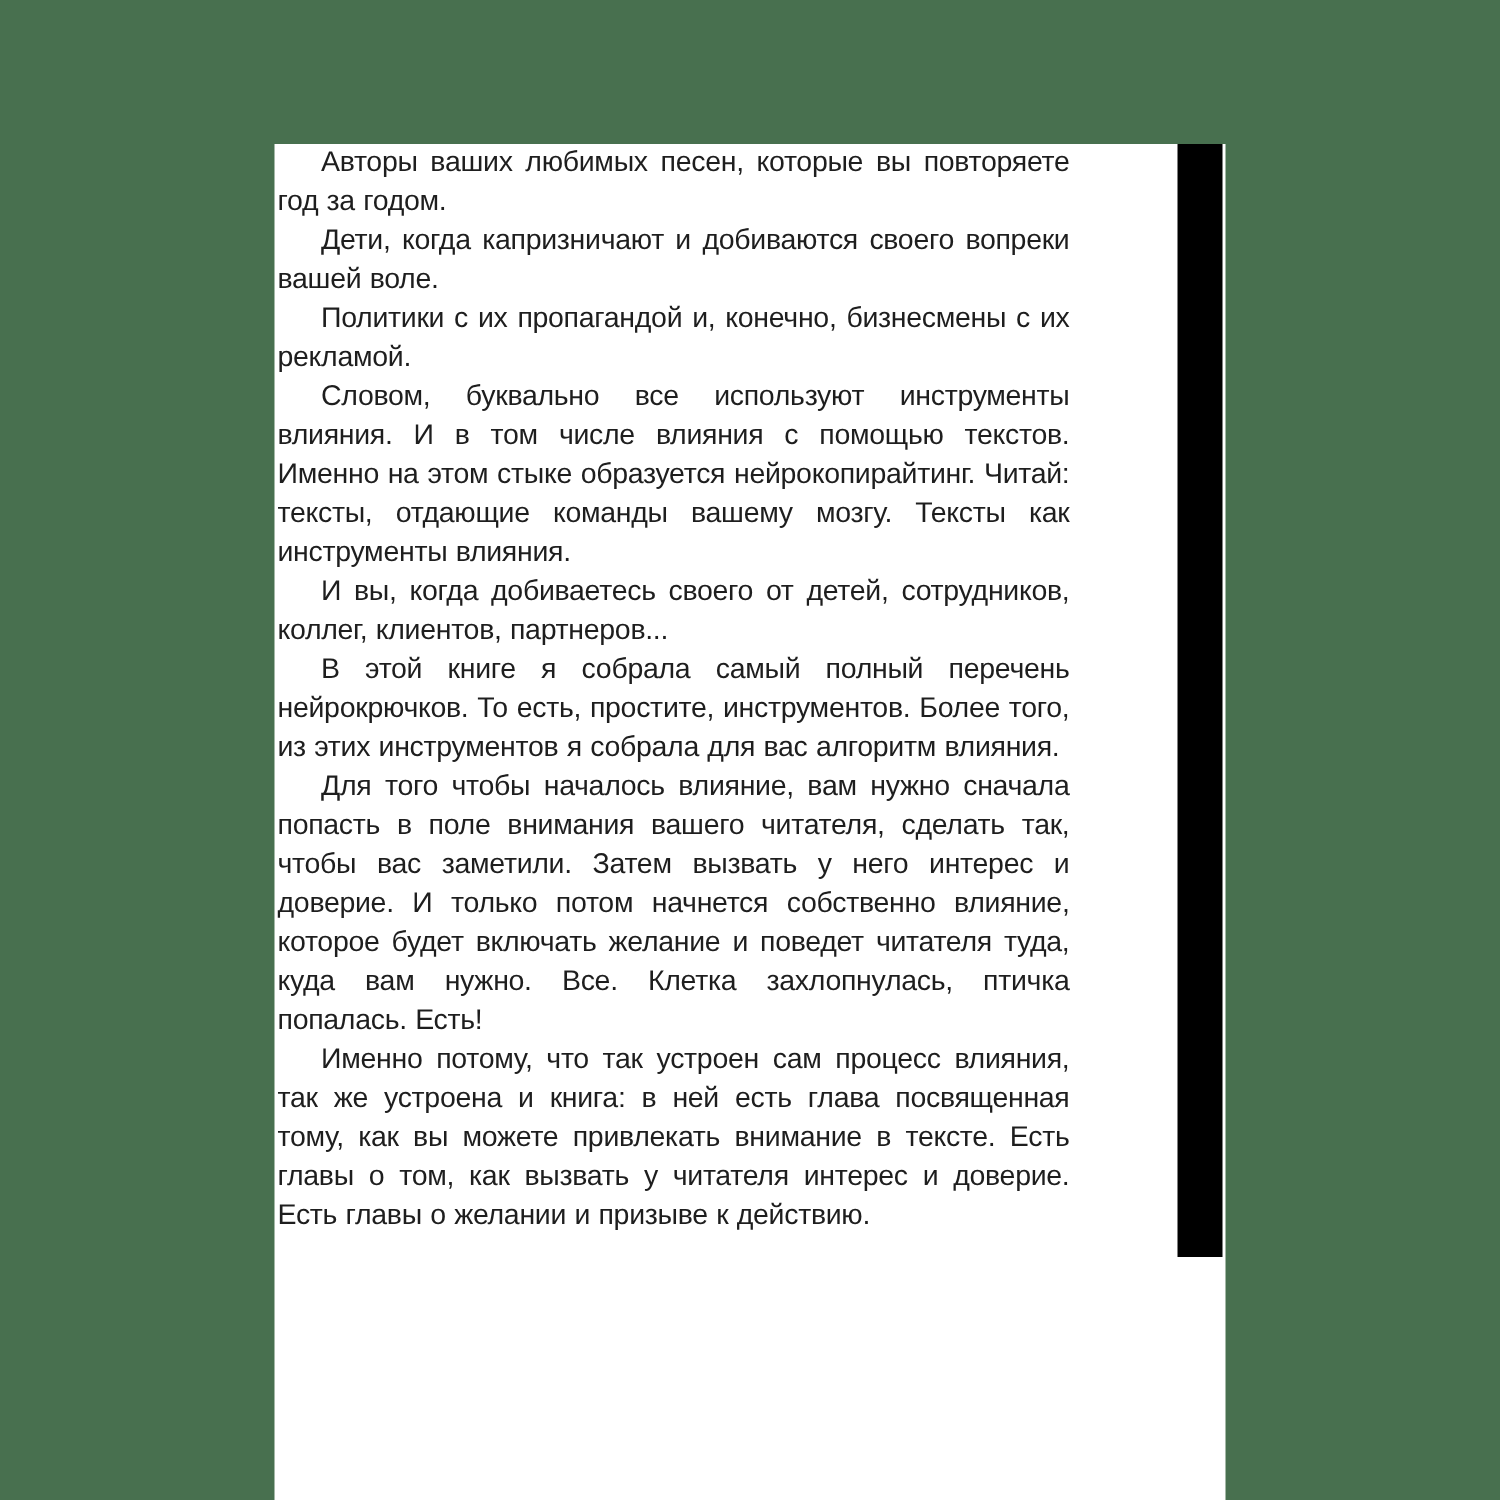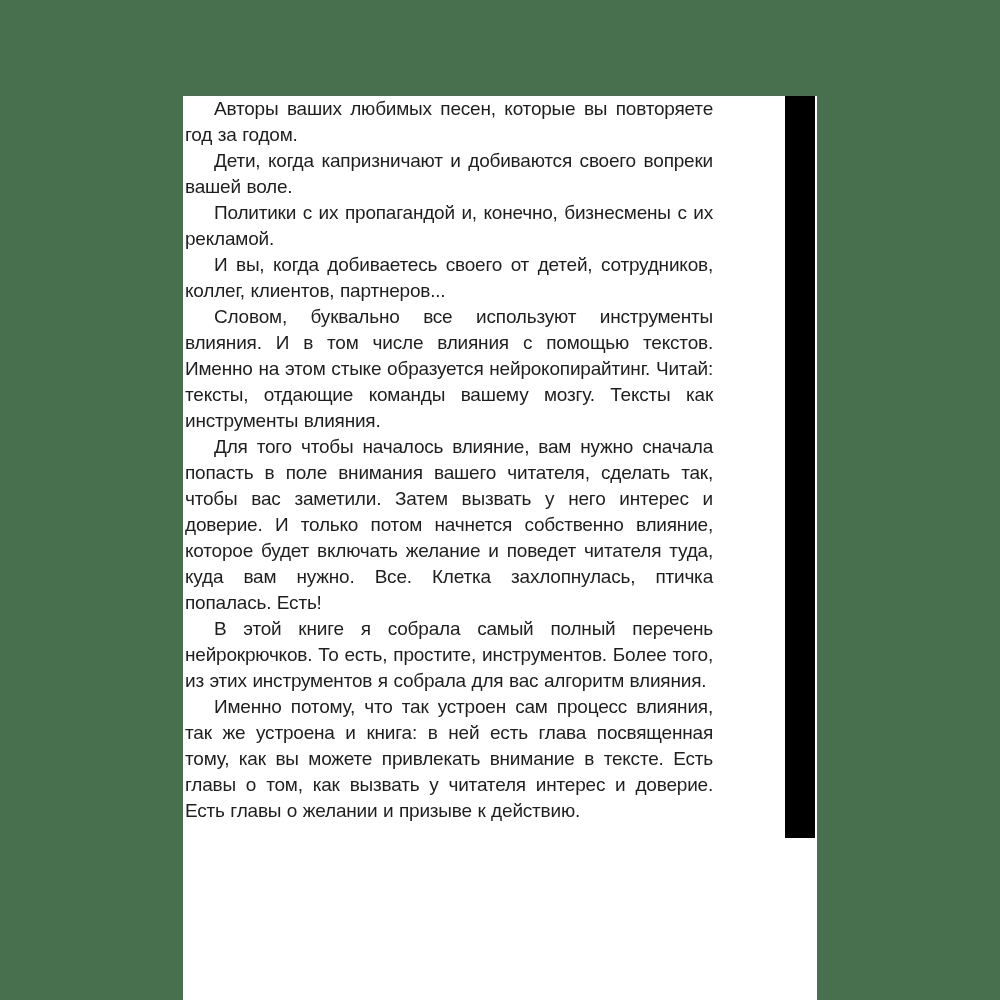--- a/index.html
+++ b/index.html
@@ -69,24 +69,24 @@
 </style>
 </head>
 <body>
 
 <div class="book-page">
 
   <div class="text-block">
     <p>Авторы ваших любимых песен, которые вы повторяете год за годом.</p>
     <p>Дети, когда капризничают и добиваются своего вопреки вашей воле.</p>
     <p>Политики с их пропагандой и, конечно, бизнесмены с их рекламой.</p>
+    <p>Словом, буквально все используют инструменты влияния. И в том числе влияния с помощью текстов. Именно на этом стыке образуется нейрокопирайтинг. Читай: тексты, отдающие команды вашему мозгу. Тексты как инструменты влияния.</p>
     <p>И вы, когда добиваетесь своего от детей, сотрудников, коллег, клиентов, партнеров...</p>
-    <p>Словом, буквально все используют инструменты влияния. И в том числе влияния с помощью текстов. Именно на этом стыке образуется нейрокопирайтинг. Читай: тексты, отдающие команды вашему мозгу. Тексты как инструменты влияния.</p>
+    <p>В этой книге я собрала самый полный перечень нейрокрючков. То есть, простите, инструментов. Более того, из этих инструментов я собрала для вас алгоритм влияния.</p>
     <p>Для того чтобы началось влияние, вам нужно сначала попасть в поле внимания вашего читателя, сделать так, чтобы вас заметили. Затем вызвать у него интерес и доверие. И только потом начнется собственно влияние, которое будет включать желание и поведет читателя туда, куда вам нужно. Все. Клетка захлопнулась, птичка попалась. Есть!</p>
-    <p>В этой книге я собрала самый полный перечень нейрокрючков. То есть, простите, инструментов. Более того, из этих инструментов я собрала для вас алгоритм влияния.</p>
     <p>Именно потому, что так устроен сам процесс влияния, так же устроена и книга: в ней есть глава посвященная тому, как вы можете привлекать внимание в тексте. Есть главы о том, как вызвать у читателя интерес и доверие. Есть главы о желании и призыве к действию.</p>
   </div>
 
   <div class="page-footer">
     <span class="page-number">10</span>
     <span class="running-title">Новый нейрокопирайтинг</span>
   </div>
 
   <div class="black-strip"></div>
 

